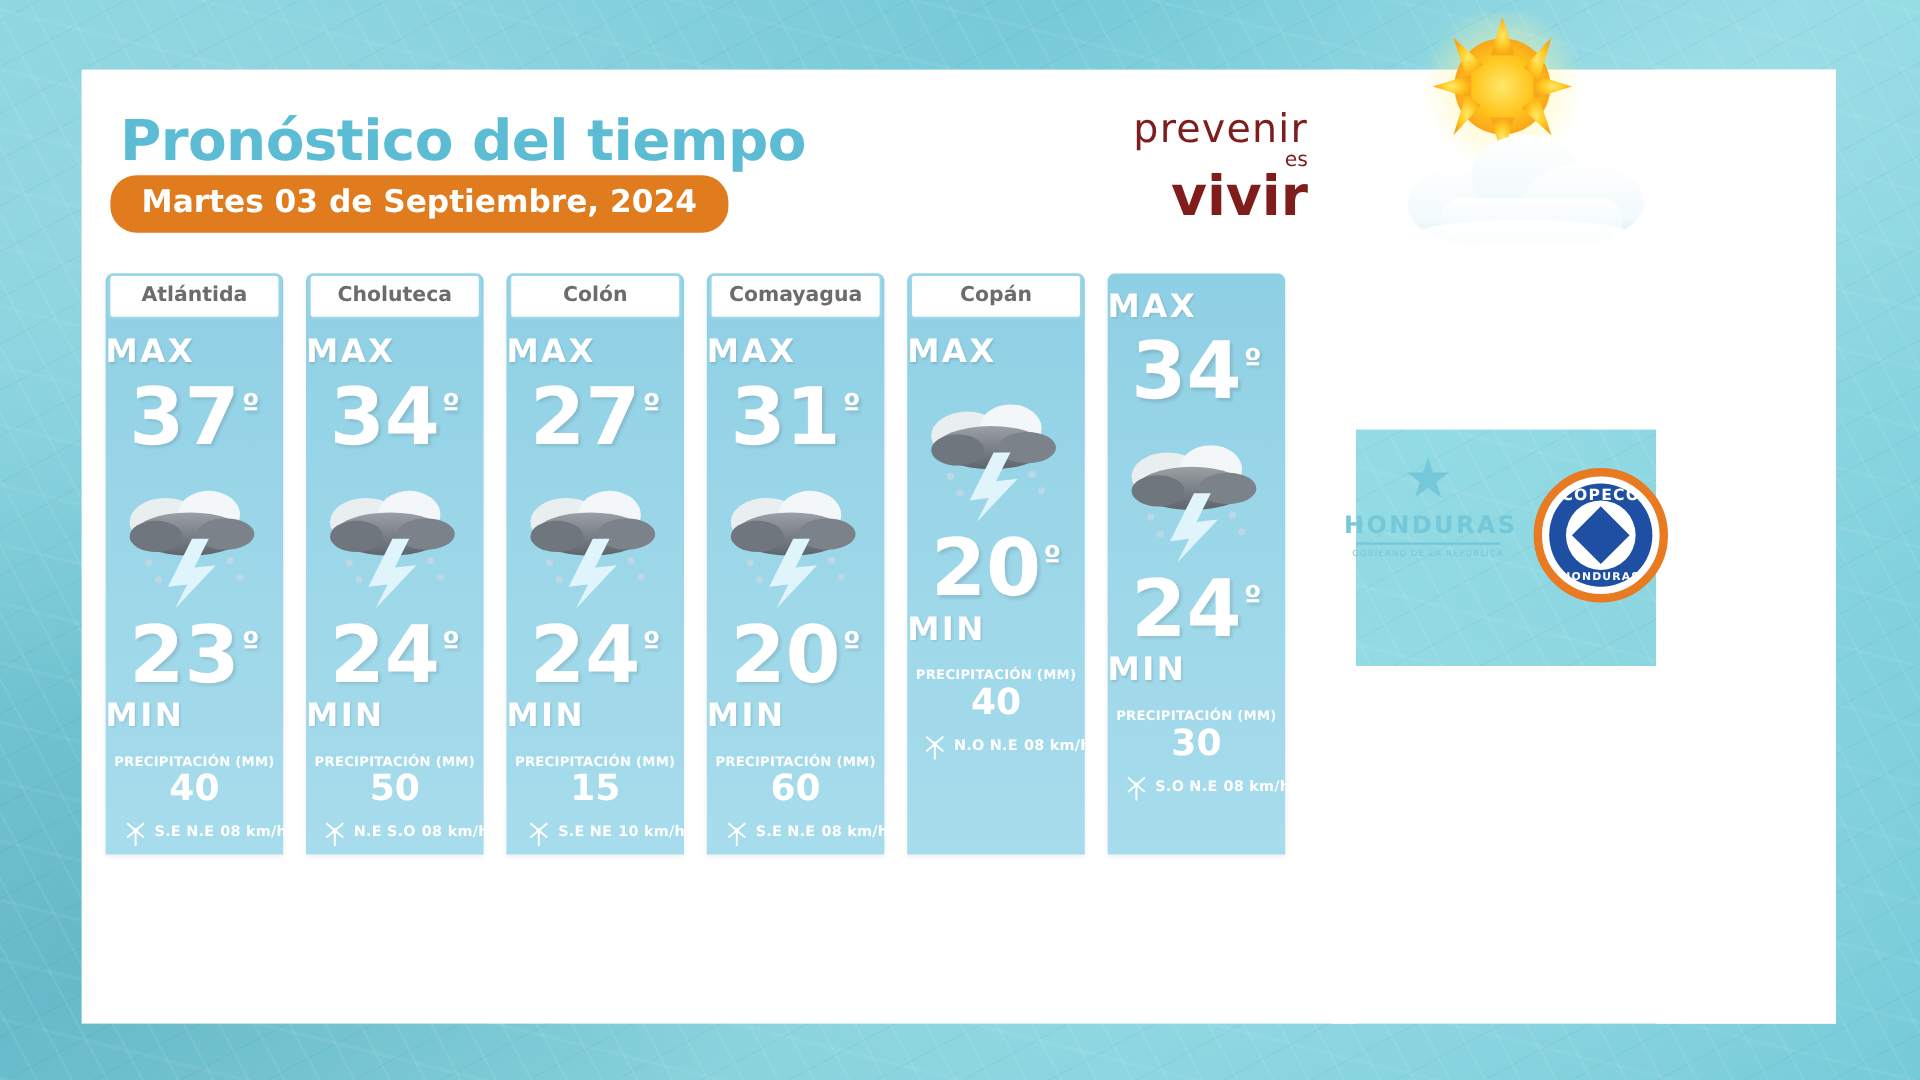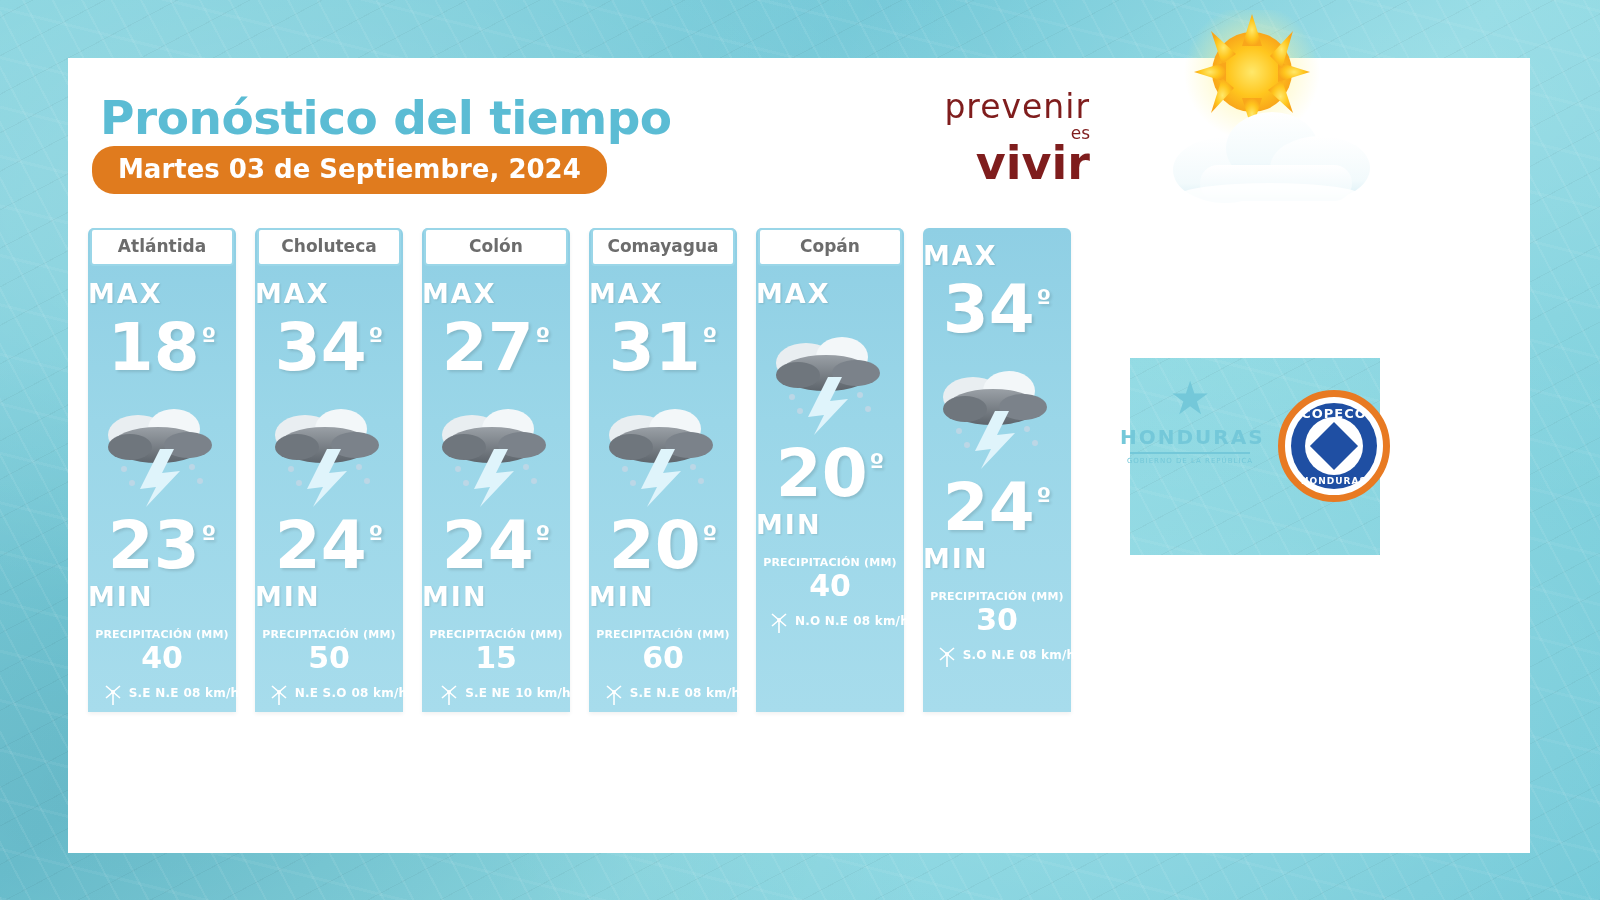--- a/index.html
+++ b/index.html
@@ -322,21 +322,21 @@
   <div class="diamond"></div>
   <div class="top-word">COPECO</div>
   <div class="bot-word">HONDURAS</div>
 </div>
 
 <div id="columns">
 
   <div class="col">
     <div class="col-head">Atlántida</div>
     <div class="maxlabel">MAX</div>
-    <div class="tempbig"><span>18</span><sup>º</sup></div>
+    <div class="tempbig"><span>37</span><sup>º</sup></div>
     <div class="storm-art">
       <svg viewBox="0 0 148 118" width="148" height="118">
         <defs>
           <linearGradient id="dcl0" x1="0" y1="0" x2="0" y2="1">
               <stop offset="0%" stop-color="#9aa0a6"></stop>
               <stop offset="100%" stop-color="#5d646b"></stop>
             </linearGradient>
         </defs>
         <ellipse cx="50" cy="46" rx="30" ry="20" fill="#e9eef1"></ellipse>
         <ellipse cx="86" cy="40" rx="26" ry="20" fill="#f3f7f9"></ellipse>

